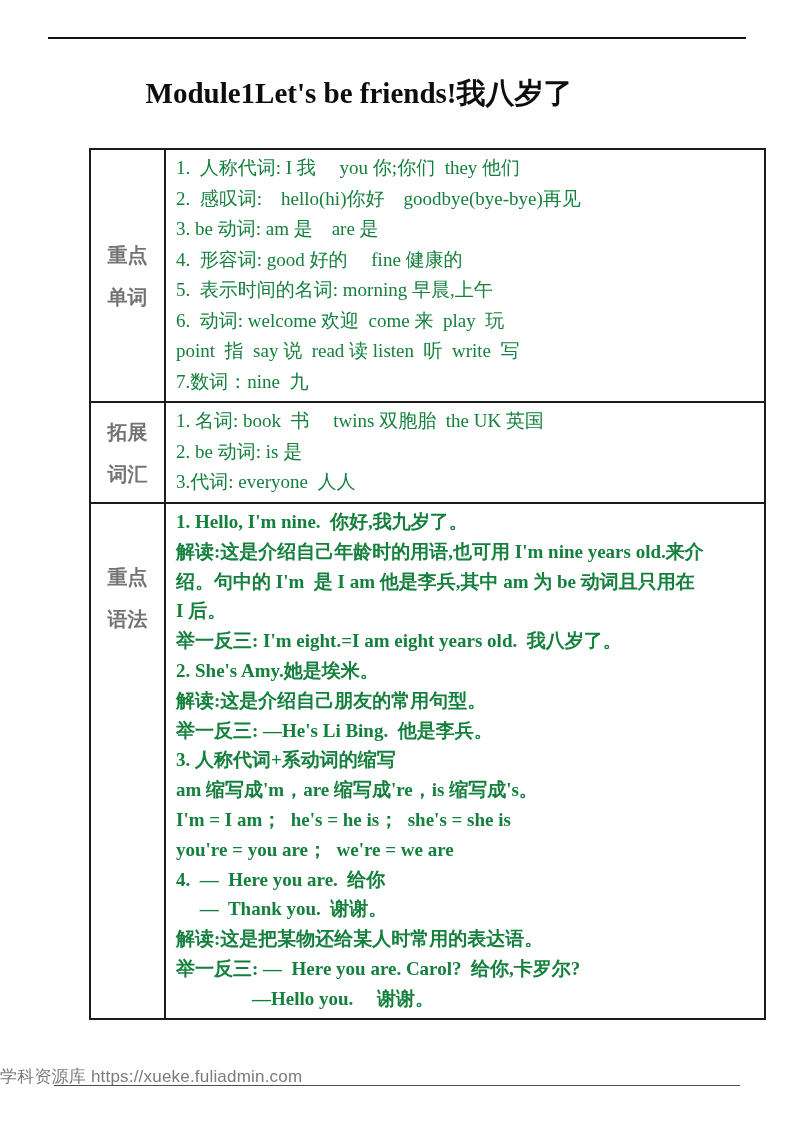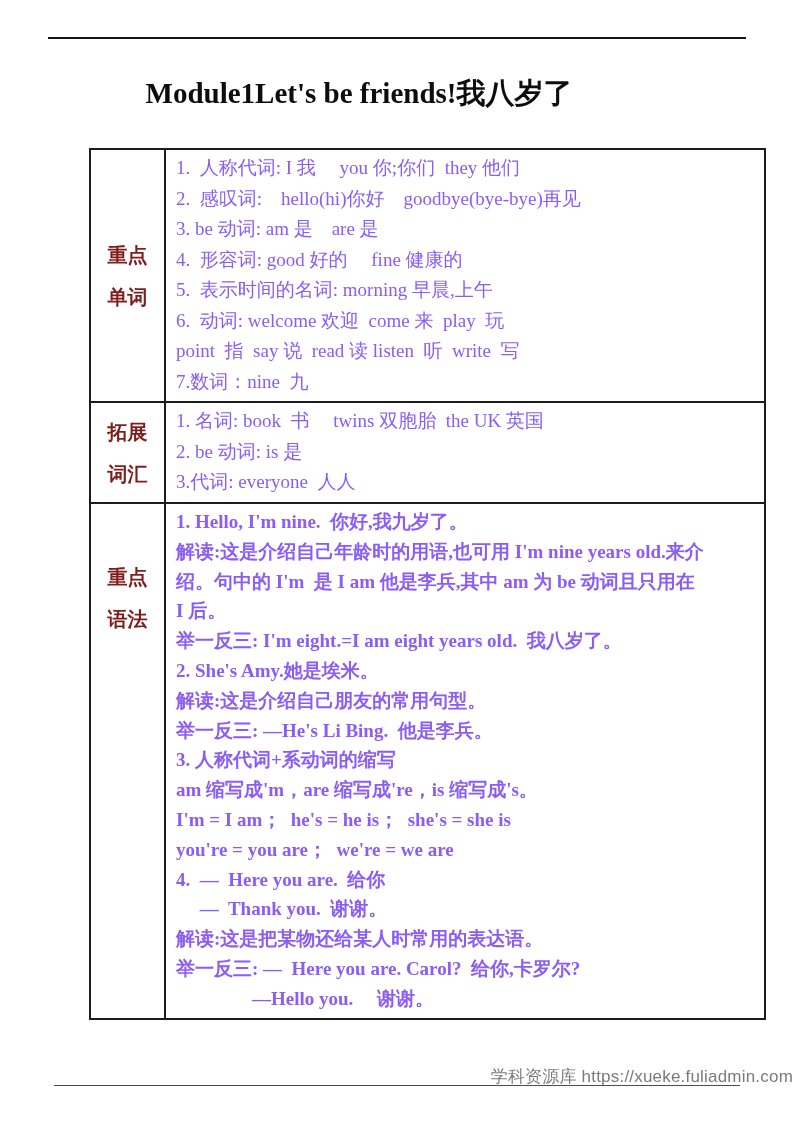--- a/index.html
+++ b/index.html
@@ -31,42 +31,42 @@
   table.summary th, table.summary td {
     border:2px solid #1c1c1c;
     background:#ffffff;
   }
   th.label-cell {
     width:73px;
     text-align:center;
     font-size:20px; font-weight:bold;
     line-height:42px;
     padding:0;
-    color:#7f1d1d;
+    color:#737373;
   }
   .row-1 .label-cell, .row-2 .label-cell { vertical-align:middle; }
   .row-3 .label-cell { vertical-align:top; padding-top:52px; }
   .lbl { display:block; }
   td.content-cell {
     vertical-align:top;
     padding:3px 6px 0 10px;
     font-size:19px;
-    color:#8b5cf6;
+    color:#15803d;
   }
   .row-1 .content-cell { height:248px; line-height:30.5px; }
   .row-2 .content-cell { height:96px;  line-height:30.5px; }
   .row-3 .content-cell { height:511px; line-height:29.8px;font-weight:bold; }
   .line { white-space:pre-wrap; }
   .footer-rule {
     position:absolute; left:54px; top:1085px;
     width:686px; height:1px; background:#4d4d4d;
   }
   .footer-text {
     position:absolute; top:1065px; left:0; width:793px;
-    text-align:right;
+    text-align:left;
     font-family:"Liberation Sans","DejaVu Sans",sans-serif;
     font-size:17px;
     color:#7b7b7b;
     letter-spacing:0.2px;
   }
 </style>
 </head>
 <body>
 
 <div class="page">

